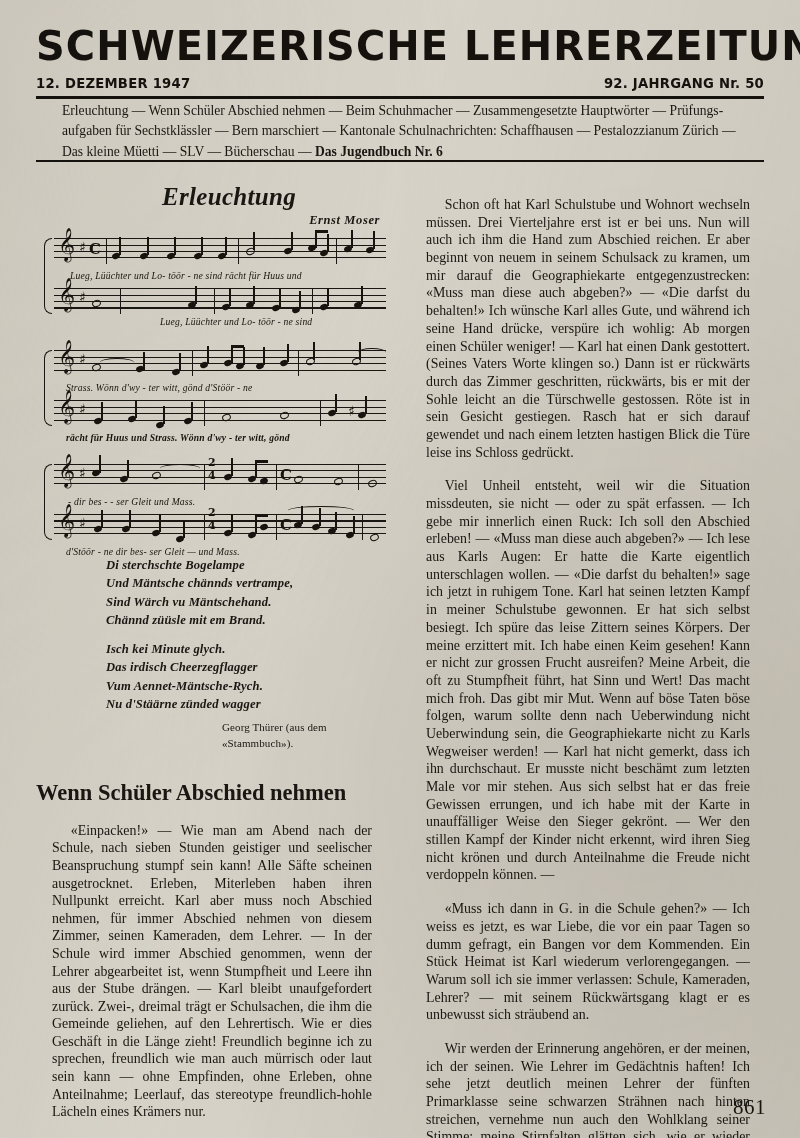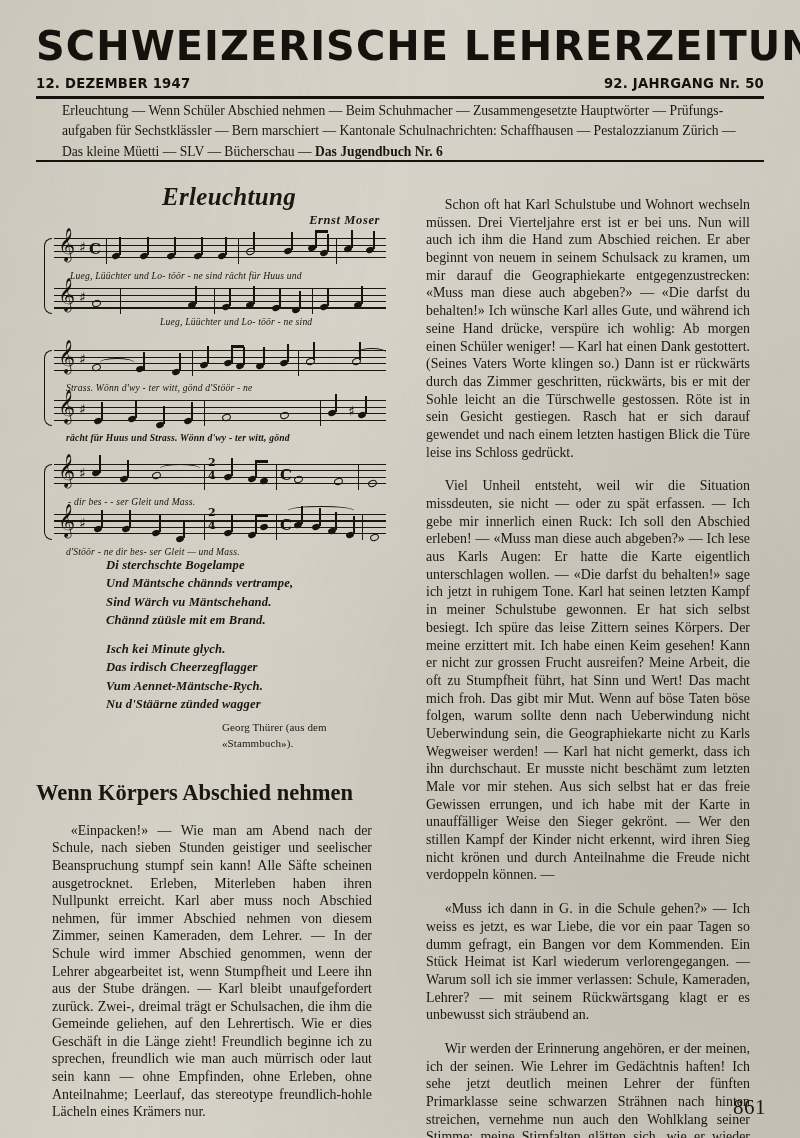--- a/index.html
+++ b/index.html
@@ -476,21 +476,21 @@
         <div>Sind Wärch vu Mäntschehand.</div>
         <div>Chännd züüsle mit em Brand.</div>
         <span class="gap"></span>
         <div>Isch kei Minute glych.</div>
         <div>Das irdisch Cheerzegflagger</div>
         <div>Vum Aennet-Mäntsche-Rych.</div>
         <div>Nu d'Stäärne zünded wagger</div>
         <div class="verse-credit">Georg Thürer (aus dem «Stammbuch»).</div>
       </div>
 
-      <h2 class="sec">Wenn Körpers Abschied nehmen</h2>
+      <h2 class="sec">Wenn Schüler Abschied nehmen</h2>
       <p class="body">«Einpacken!» — Wie man am Abend nach der Schule, nach sieben Stunden geistiger und seelischer Beanspruchung stumpf sein kann! Alle Säfte scheinen ausgetrocknet. Erleben, Miterleben haben ihren Nullpunkt erreicht. Karl aber muss noch Abschied nehmen, für immer Abschied nehmen von diesem Zimmer, seinen Kameraden, dem Lehrer. — In der Schule wird immer Abschied genommen, wenn der Lehrer abgearbeitet ist, wenn Stumpfheit und Leere ihn aus der Stube drängen. — Karl bleibt unaufgefordert zurück. Zwei-, dreimal trägt er Schulsachen, die ihm die Gemeinde geliehen, auf den Lehrertisch. Wie er dies Geschäft in die Länge zieht! Freundlich beginne ich zu sprechen, freundlich wie man auch mürrisch oder laut sein kann — ohne Empfinden, ohne Erleben, ohne Anteilnahme; Leerlauf, das stereotype freundlich-hohle Lächeln eines Krämers nur.</p>
     </div>
 
     <div class="col-right">
       <p class="body">Schon oft hat Karl Schulstube und Wohnort wechseln müssen. Drei Vierteljahre erst ist er bei uns. Nun will auch ich ihm die Hand zum Abschied reichen. Er aber beginnt von neuem in seinem Schulsack zu kramen, um mir darauf die Geographiekarte entgegenzustrecken: «Muss man diese auch abgeben?» — «Die darfst du behalten!» Ich wünsche Karl alles Gute, und während ich seine Hand drücke, verspüre ich wohlig: Ab morgen einen Schüler weniger! — Karl hat einen Dank gestottert. (Seines Vaters Worte klingen so.) Dann ist er rückwärts durch das Zimmer geschritten, rückwärts, bis er mit der Sohle leicht an die Türschwelle gestossen. Röte ist in sein Gesicht gestiegen. Rasch hat er sich darauf gewendet und nach einem letzten hastigen Blick die Türe leise ins Schloss gedrückt.</p>
       <p class="body">Viel Unheil entsteht, weil wir die Situation missdeuten, sie nicht — oder zu spät erfassen. — Ich gebe mir innerlich einen Ruck: Ich soll den Abschied erleben! — «Muss man diese auch abgeben?» — Ich lese aus Karls Augen: Er hatte die Karte eigentlich unterschlagen wollen. — «Die darfst du behalten!» sage ich jetzt in ruhigem Tone. Karl hat seinen letzten Kampf in meiner Schulstube gewonnen. Er hat sich selbst besiegt. Ich spüre das leise Zittern seines Körpers. Der meine erzittert mit. Ich habe einen Keim gesehen! Kann er nicht zur grossen Frucht ausreifen? Meine Arbeit, die oft zu Stumpfheit führt, hat Sinn und Wert! Das macht mich froh. Das gibt mir Mut. Wenn auf böse Taten böse folgen, warum sollte denn nach Ueberwindung nicht Ueberwindung sein, die Geographiekarte nicht zu Karls Wegweiser werden! — Karl hat nicht gemerkt, dass ich ihn durchschaut. Er musste nicht beschämt zum letzten Male vor mir stehen. Aus sich selbst hat er das freie Gewissen errungen, und ich habe mit der Karte in unauffälliger Weise den Sieger gekrönt. — Wer den stillen Kampf der Kinder nicht erkennt, wird ihren Sieg nicht krönen und durch Anteilnahme die Freude nicht verdoppeln können. —</p>
       <p class="body">«Muss ich dann in G. in die Schule gehen?» — Ich weiss es jetzt, es war Liebe, die vor ein paar Tagen so dumm gefragt, ein Bangen vor dem Kommenden. Ein Stück Heimat ist Karl wiederum verlorengegangen. — Warum soll ich sie immer verlassen: Schule, Kameraden, Lehrer? — mit seinem Rückwärtsgang klagt er es unbewusst sich sträubend an.</p>
       <p class="body">Wir werden der Erinnerung angehören, er der meinen, ich der seinen. Wie Lehrer im Gedächtnis haften! Ich sehe jetzt deutlich meinen Lehrer der fünften Primarklasse seine schwarzen Strähnen nach hinten streichen, vernehme nun auch den Wohlklang seiner Stimme; meine Stirnfalten glätten sich, wie er wieder lachend auf mich zuschreitet. Und widerwärtige Gefühle überkommen mich, wenn etwas das Bild meines Lehrers der 4. Klasse aus dem Unterbewusstsein ins Bewusstsein steigen lässt. — Wie Lehrer, nachdem sie längst nicht mehr in dieser Welt sich befinden, un-</p>
     </div>
   </div>

